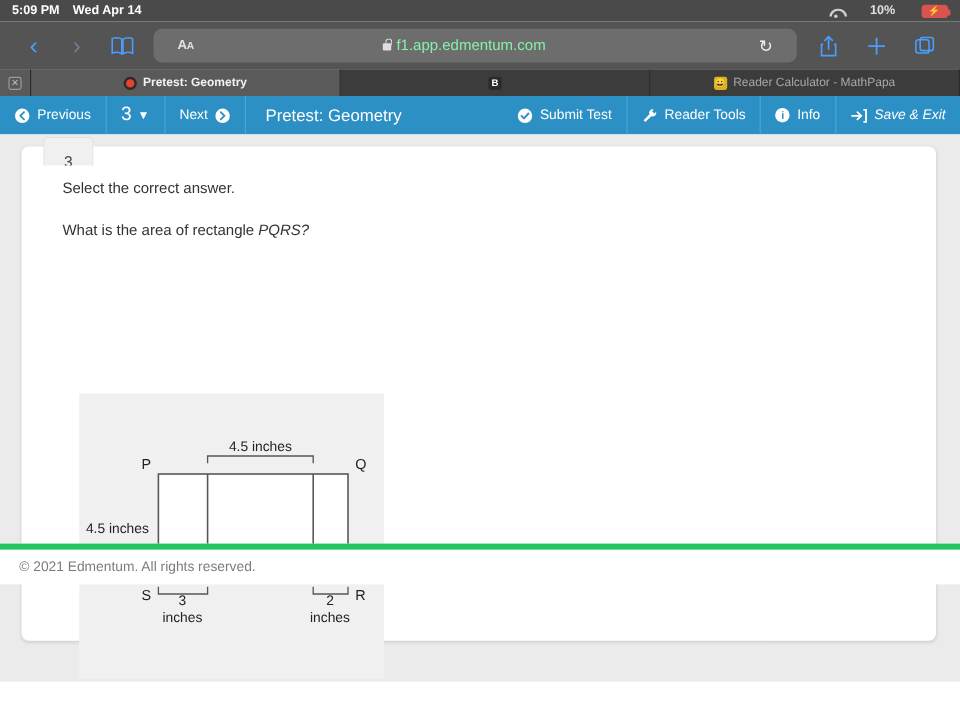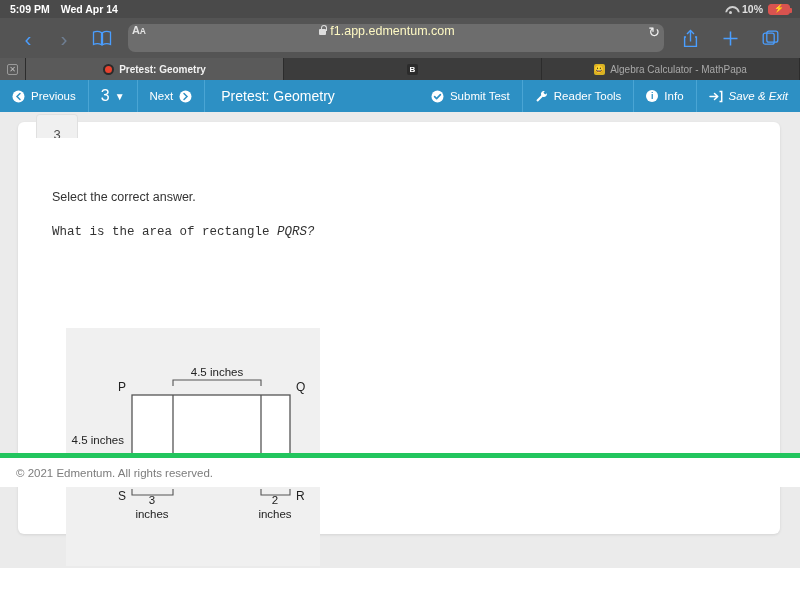--- a/index.html
+++ b/index.html
@@ -11,21 +11,21 @@
   }
   #screen { position: relative; width: 800px; height: 487px; }
 
   
   .statusbar {
     height: 18px; background: #4a4a4a; color: #ffffff;
     display: flex; align-items: center; justify-content: space-between;
     padding: 0 10px; font-size: 10.5px; font-weight: bold;
   }
   .status-left { display: flex; align-items: center; gap: 11px; }
-  .status-right { display: flex; align-items: center; gap: 5px; }
+  .status-right { display: flex; align-items: flex-end; gap: 22px; }
   .wifi-icon { display: inline-block; width: 12px; height: 9px; position: relative; }
   .wifi-icon::before {
     content: ""; position: absolute; left: 0; top: 1px;
     width: 11px; height: 11px;
     border: 2px solid #cfcfcf; border-radius: 50%;
     clip-path: polygon(0 0, 100% 0, 100% 45%, 0 45%);
   }
   .wifi-icon::after {
     content: ""; position: absolute; left: 4.5px; top: 6px;
     width: 3px; height: 3px; background: #cfcfcf; border-radius: 50%;
@@ -48,29 +48,29 @@
     display: flex; align-items: center; padding: 0 10px; gap: 0;
   }
   .nav-btn {
     width: 36px; height: 34px; display: flex; align-items: center; justify-content: center;
     color: #4a9eff; font-size: 21px; line-height: 1;
   }
   .nav-btn.disabled { color: #6f7f93; }
   .book-ico { width: 40px; display:flex; align-items:center; justify-content:center; }
   .urlbar {
     flex: 1; height: 28px; background: #6d6d6d; border-radius: 7px;
-    display: flex; position: relative; margin: 0 6px;
-    padding: 0 4px;
+    display: flex; align-items: center; position: relative; margin: 0 6px;
+    padding: 0 20px;
   }
   .aa { color: #e3e3e3; font-size: 11px; font-weight: 600; letter-spacing: -0.3px; }
   .aa small { font-size: 8.5px; }
   .url-center {
     position: absolute; left: 0; right: 18px; display: flex;
     align-items: center; justify-content: center; gap: 4px;
-    color: #fef9c3; font-size: 12.5px;
+    color: #86efac; font-size: 12.5px;
   }
   .lock {
     width: 7px; height: 6px; background: #dedede; border-radius: 1px;
     position: relative; margin-top: 2px;
   }
   .lock::before {
     content: ""; position: absolute; left: 1.2px; top: -4px;
     width: 4.5px; height: 4.5px; border: 1.3px solid #dedede;
     border-bottom: none; border-radius: 3px 3px 0 0;
   }
@@ -142,22 +142,22 @@
   }
   .qtab {
     position: absolute; left: 18px; top: -8px; width: 42px; height: 24px;
     background: #f0f0f0; border-radius: 4px 4px 0 0;
     border: 1px solid #e0e0e0; border-bottom: none;
     display: flex; align-items: flex-end; justify-content: center;
     font-size: 13px; color: #4a4a4a; overflow: hidden;
   }
   .qtab span { position: relative; top: 4px; }
   .card-inner { padding: 28px 34px 0 34px; }
-  .instr { font-size: 12.5px; color: #333333; margin-top: 40px; }
-  .qtext { font-size: 12.5px; color: #333333; margin-top: 21px; font-family: Liberation Mono, monospace; }
+  .instr { font-size: 12.5px; color: #333333; }
+  .qtext { font-size: 12.5px; color: #333333; margin-top: 21px; }
   .qtext i { font-style: italic; }
 
   
   .figure-box {
     position: absolute; left: 48px; top: 206px;
     width: 254px; height: 238px; background: #f0f0f0;
   }
   .figure-box svg { display: block; }
 
   
@@ -230,21 +230,21 @@
     </div>
     <div class="btab active">
       <span class="fav fav-edm"></span>
       <span>Pretest: Geometry</span>
     </div>
     <div class="btab inactive">
       <span class="fav fav-brainly">B</span>
     </div>
     <div class="btab inactive">
       <span class="fav fav-papa">😀</span>
-      <span>Algebra Calculator - MathPapa</span>
+      <span>Reader Calculator - MathPapa</span>
     </div>
   </div>
 
   <div class="apptoolbar">
     <div class="tb-item">
       <svg width="13" height="13" viewBox="0 0 13 13">
         <circle cx="6.5" cy="6.5" r="6" fill="#ffffff"></circle>
         <path d="M8 3.5L5 6.5l3 3" stroke="#2d90c4" stroke-width="1.5" fill="none" stroke-linecap="round"></path>
       </svg>
       <span>Previous</span>

